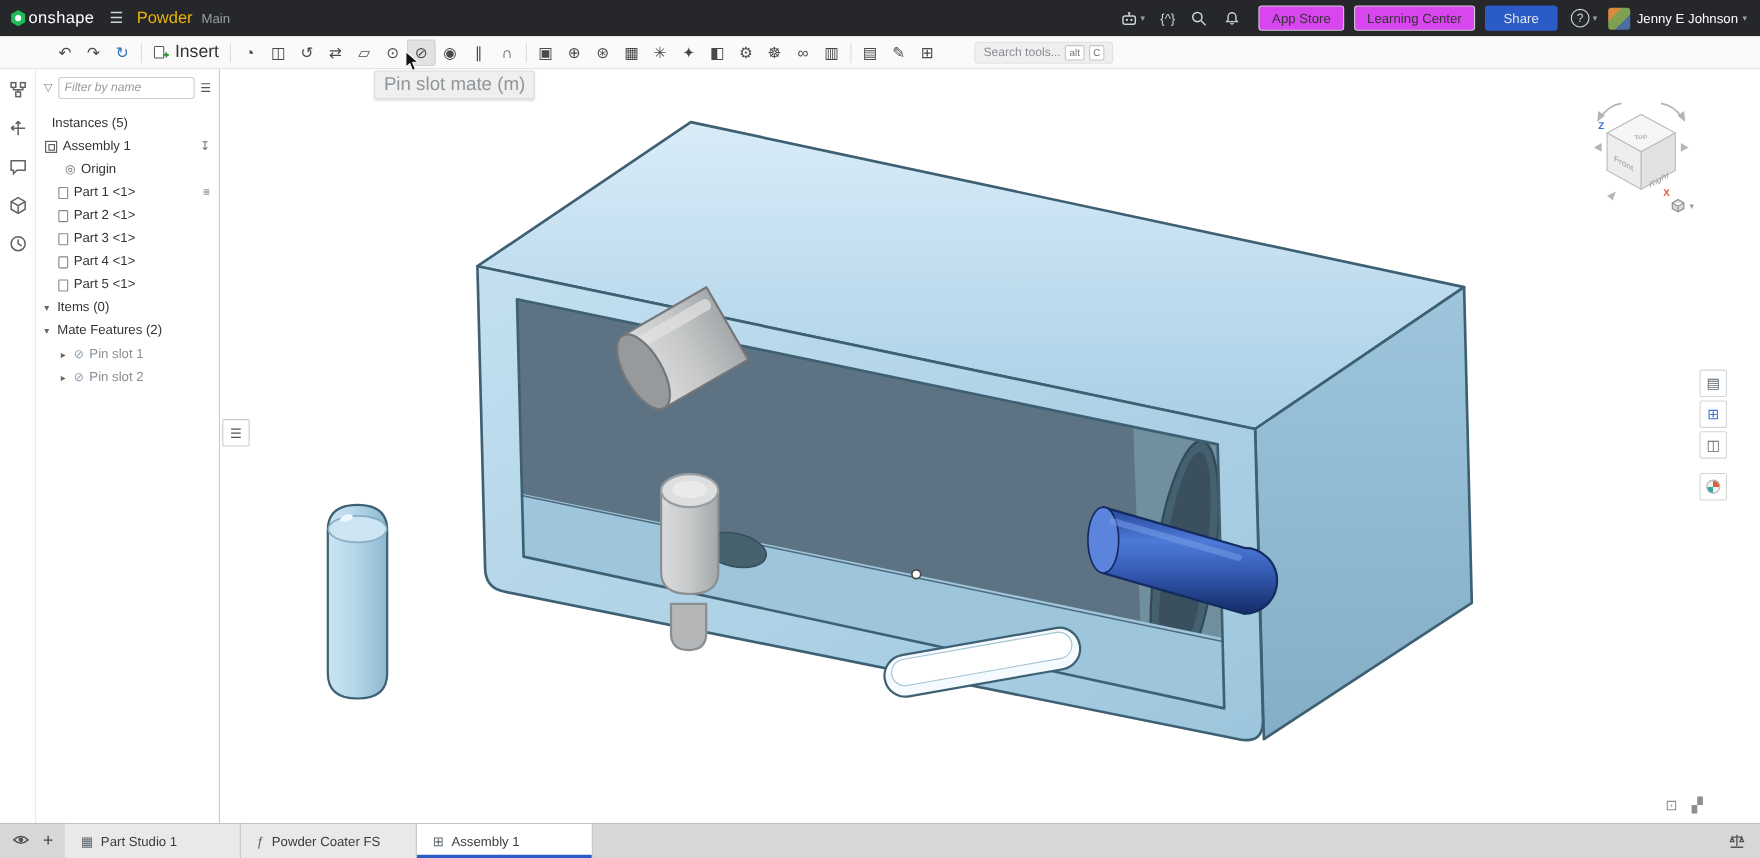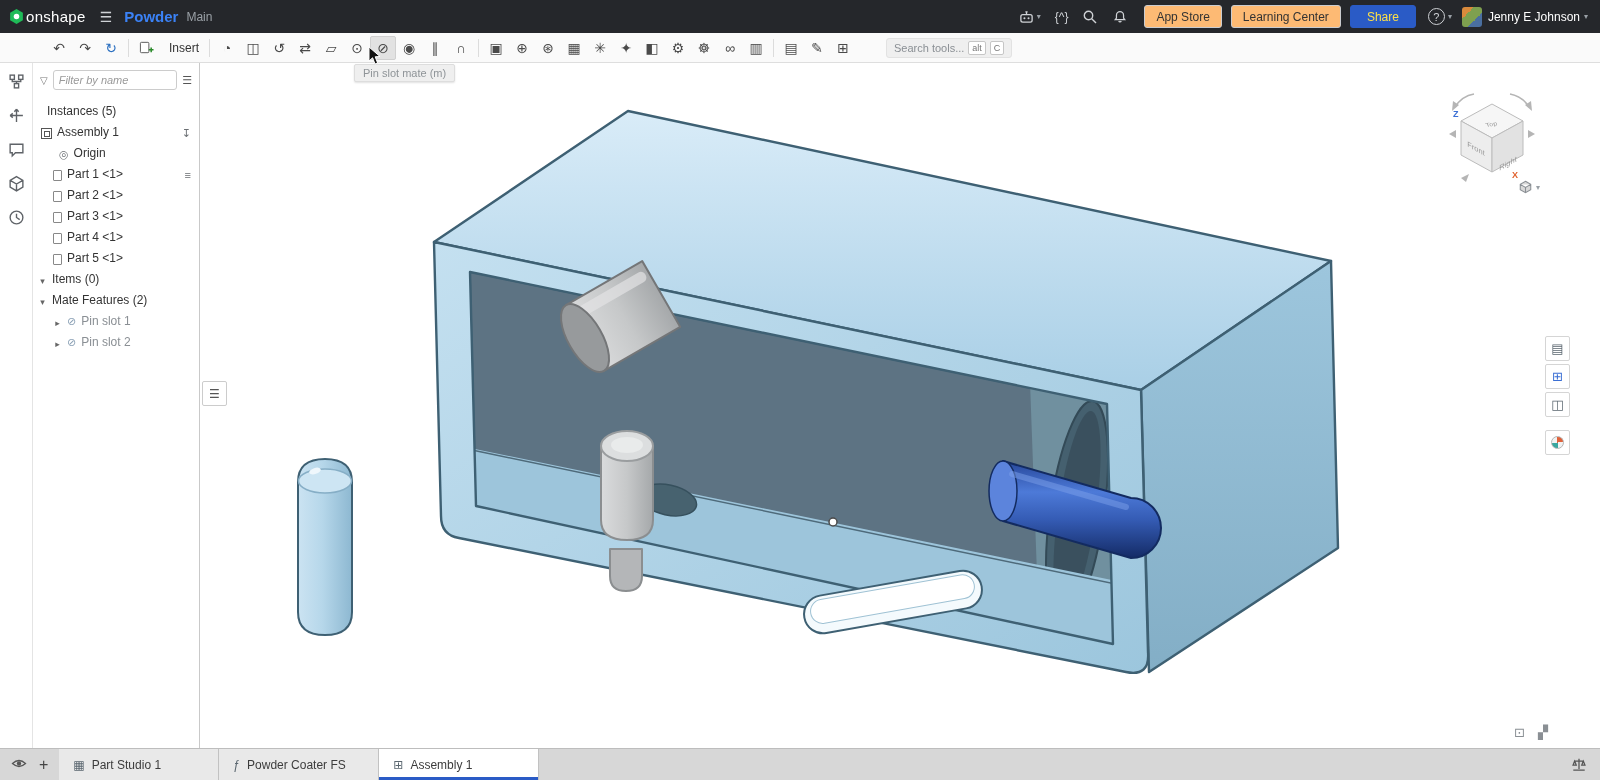--- a/index.html
+++ b/index.html
@@ -5,41 +5,41 @@
   *{box-sizing:border-box;margin:0;padding:0}
   body{width:1600px;height:780px;overflow:hidden;position:relative;background:#fff;
        font-family:"Liberation Sans","DejaVu Sans",sans-serif;color:#333}
   button{font-family:inherit;cursor:pointer}
 
   
   .header{height:33px;background:#25272b;display:flex;align-items:center;padding:0 12px 0 8px;color:#e8eaec}
   .logo{display:flex;align-items:center;gap:1px}
   .brand{color:#fff;font-size:15px;font-weight:500;letter-spacing:.3px}
   .burger{color:#cfd2d6;font-size:14px;margin:0 12px 0 14px}
-  .doc-title{font-size:15px;font-weight:700;color:#3b82f6}
+  .doc-title{font-size:15px;font-weight:400;color:#eab308}
   .workspace{font-size:12px;color:#9aa0a6;margin-left:8px}
   .h-spacer{flex:1}
   .h-ic{display:flex;align-items:center;color:#cfd2d6;margin:0 7px;font-size:12px;gap:2px}
   .h-ic svg{stroke:#cfd2d6;fill:none;stroke-width:1.4}
   .caret{font-size:8px;color:#9aa0a6}
-  .btn-light{background:#fdba74;color:#333;font-size:12px;height:23px;padding:4px 11px;border:1px solid #caccd0;border-radius:3px;margin-left:9px}
-  .btn-share{background:#2a5bc6;color:#fde047;font-size:12px;height:23px;padding:0 16px;border:1px solid #2a5bc6;border-radius:3px;margin-left:9px}
+  .btn-light{background:#d946ef;color:#333;font-size:12px;height:23px;padding:4px 11px;border:1px solid #caccd0;border-radius:3px;margin-left:9px}
+  .btn-share{background:#2a5bc6;color:#e5e5e5;font-size:12px;height:23px;padding:0 16px;border:1px solid #2a5bc6;border-radius:3px;margin-left:9px}
   .help{width:17px;height:17px;border:1.5px solid #cfd2d6;border-radius:50%;display:flex;align-items:center;justify-content:center;font-size:11px;color:#cfd2d6;margin-left:12px}
   .avatar{width:20px;height:20px;border-radius:3px;margin-left:10px;
           background:linear-gradient(135deg,#d98a3c 0 30%,#7ea04f 30% 65%,#4a6fa0 65% 100%)}
   .user{font-size:12px;color:#fff;margin-left:6px}
 
   
   .toolbar{height:30px;background:#fafafa;border-bottom:1px solid #dedede;display:flex;align-items:center;padding-left:46px}
   .tb-icon{width:26px;height:24px;border:none;background:none;color:#4a4a4a;font-size:14px;line-height:1;
            display:flex;align-items:center;justify-content:center;border-radius:2px}
   .tb-icon.blue{color:#2a6fc0}
   .tb-icon.active{background:#e2e2e2;border:1px solid #d0d0d0}
   .tb-sep{width:1px;height:18px;background:#dcdcdc;margin:0 4px}
-  .tb-insert{display:flex;align-items:center;gap:15px;border:none;background:none;font-size:12px;color:#333;padding:0 6px;height:24px}
+  .tb-insert{display:flex;align-items:center;gap:5px;border:none;background:none;font-size:16px;color:#333;padding:0 6px;height:24px}
   .search-tools{margin-left:30px;display:flex;align-items:center;gap:4px;background:#efefef;border:1px solid #e2e2e2;
                 border-radius:3px;height:20px;padding:0 7px;font-size:11px;color:#8a8f94}
   .kbd{background:#fff;border:1px solid #c6c6c6;border-radius:2px;font-size:9px;color:#777;padding:0 3px;line-height:12px}
 
   
   .main{display:flex;height:685px}
   .icon-strip{width:33px;border-right:1px solid #e4e4e4;display:flex;flex-direction:column;align-items:center;padding-top:10px;gap:13px;background:#fff}
   .strip-ic svg{stroke:#5f6368;fill:none;stroke-width:1.3}
 
   .left-panel{width:167px;border-right:1px solid #c9c9c9;padding-top:7px;font-size:12px;background:#fff}
@@ -65,21 +65,21 @@
   .right-dock{position:absolute;right:30px;top:273px;display:flex;flex-direction:column;gap:3px}
   .dock-btn{width:25px;height:25px;background:#fff;border:1px solid #d5d5d5;border-radius:2px;color:#5b6770;font-size:13px;
             display:flex;align-items:center;justify-content:center}
   .dock-btn.blue{color:#3b6fd4}
   .dock-gap{height:7px}
   .ring{width:13px;height:13px;border-radius:50%;border:1px solid #b5b5b5;
         background:conic-gradient(#e0623a 0 90deg,#f2f2f2 90deg 180deg,#3aa7a0 180deg 270deg,#f2f2f2 270deg 360deg)}
   .vp-br{position:absolute;right:52px;bottom:8px;display:flex;gap:13px;color:#8a8f94;font-size:13px}
 
   
-  .tooltip{position:absolute;left:354px;top:64px;background:#efefef;border:1px solid #ddd;color:#8f9498;font-size:11px;
+  .tooltip{position:absolute;left:340px;top:64px;background:#efefef;border:1px solid #ddd;color:#8f9498;font-size:17px;
            padding:2px 8px;border-radius:2px;z-index:50;box-shadow:0 1px 2px rgba(0,0,0,.12);white-space:nowrap}
   .cursor{position:absolute;left:368px;top:46px;z-index:60}
 
   
   .tab-bar{height:32px;background:#d7d7d7;border-top:1px solid #bdbdbd;display:flex;align-items:stretch;font-size:12px}
   .tab-tools{display:flex;align-items:center;gap:12px;padding:0 11px;color:#555}
   .plus{font-size:16px;color:#444;border:none;background:none}
   .tab{display:flex;align-items:center;gap:7px;padding:0 14px;min-width:160px;background:#e9e9e9;border-right:1px solid #c2c2c2;color:#3c3c3c}
   .tab.active{background:#fff;box-shadow:inset 0 -3px 0 0 #2a5bc6}
   .tab .t-ic{color:#5b6770;font-size:12px}

